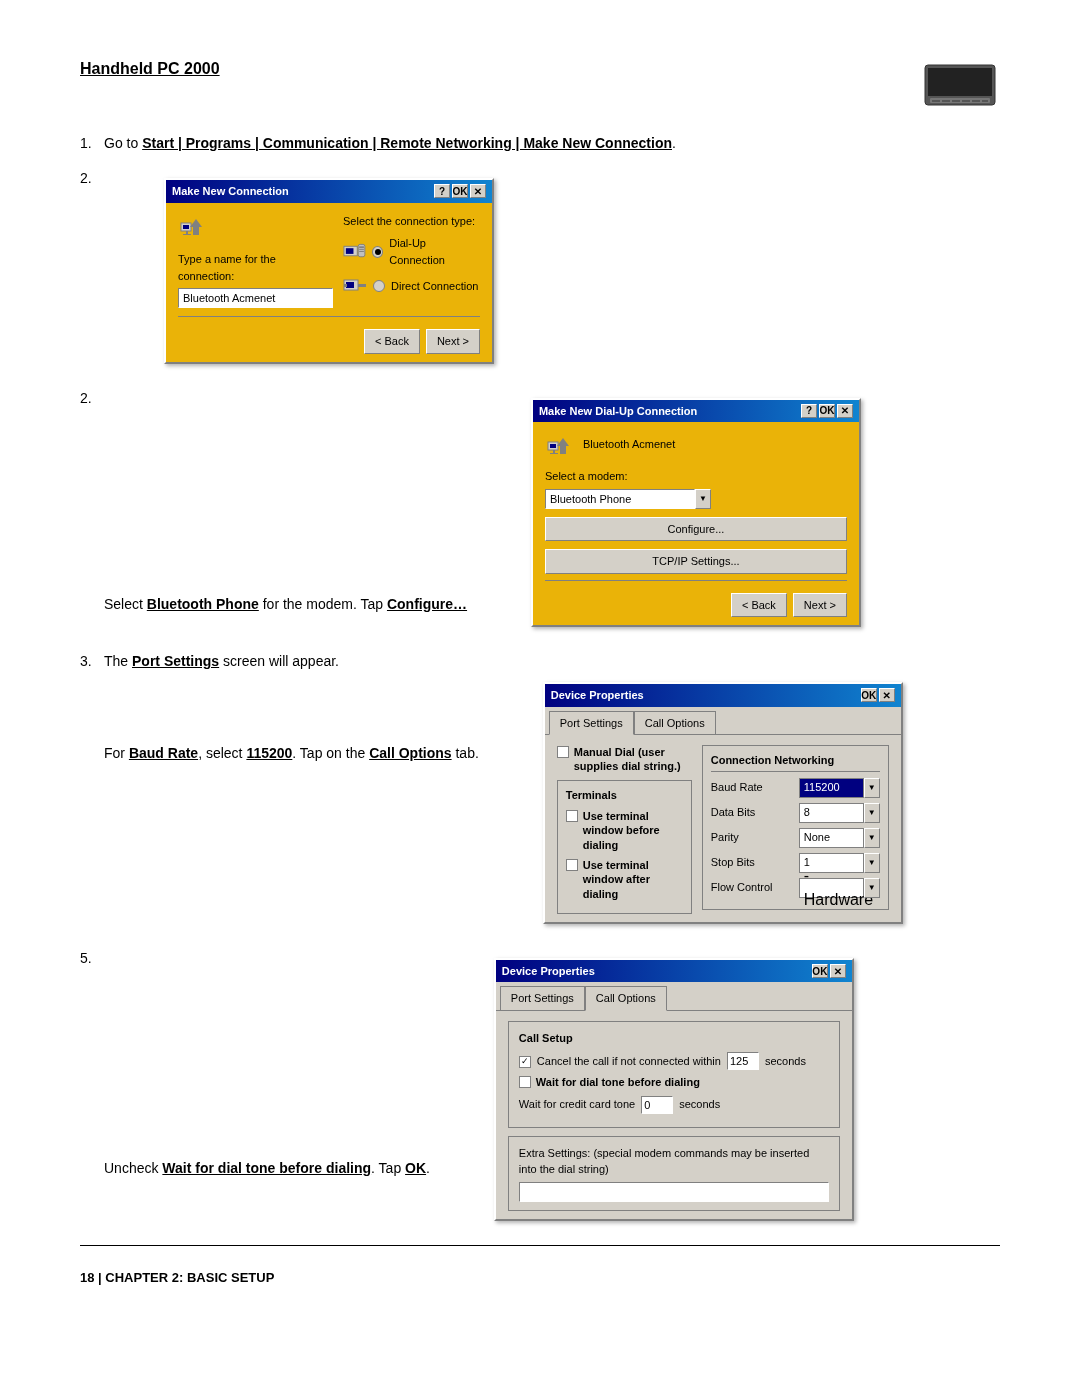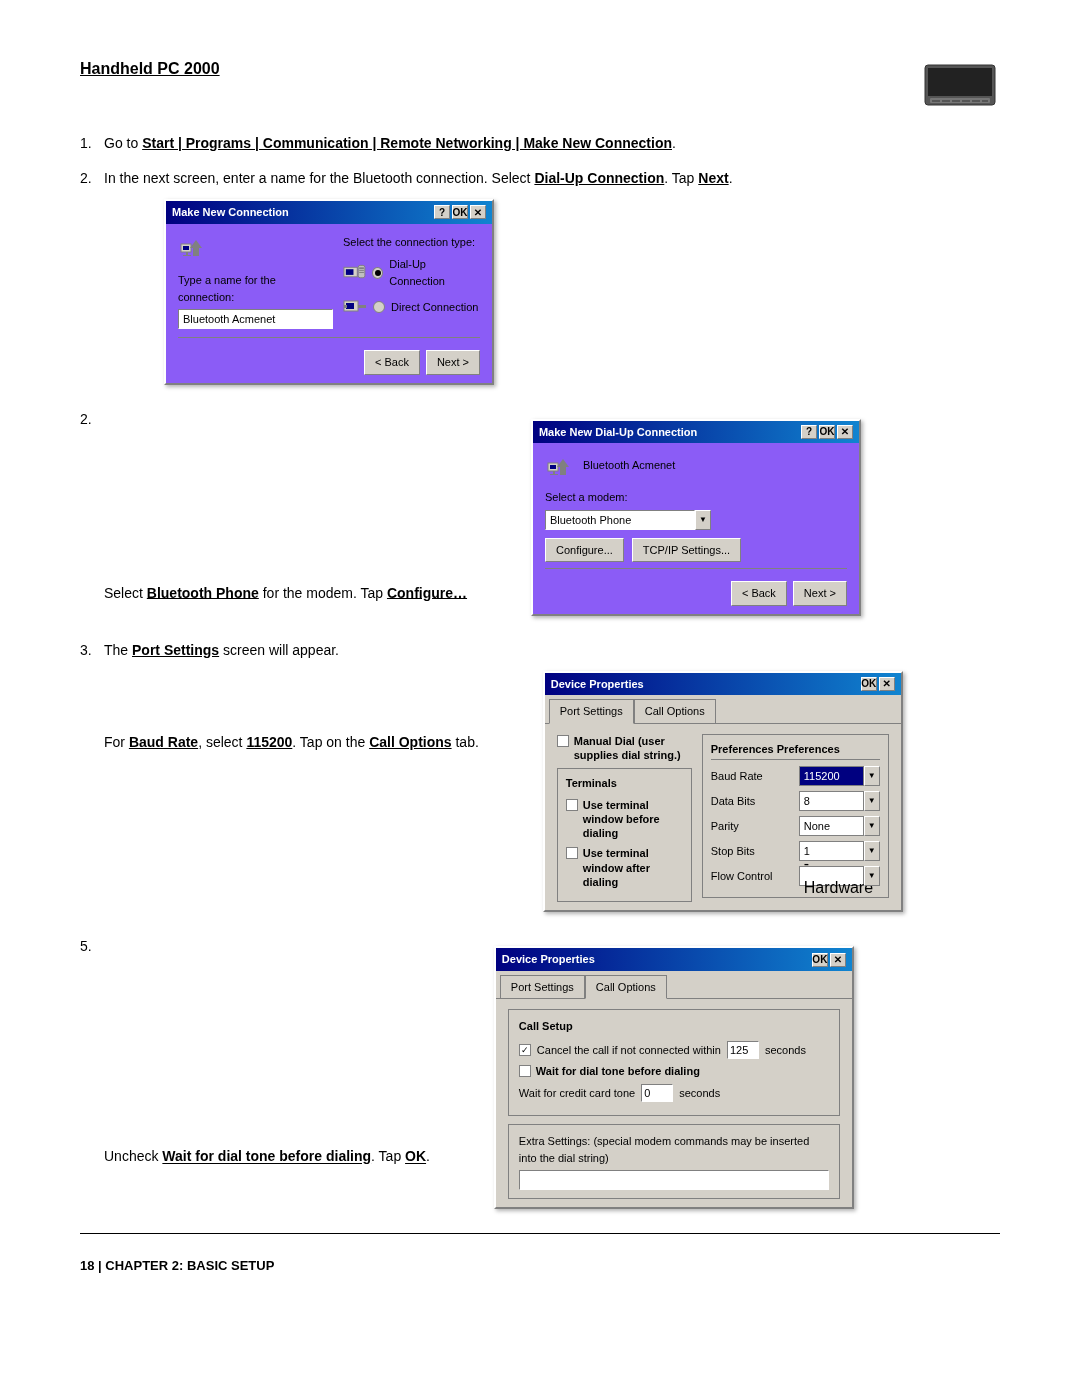--- a/index.html
+++ b/index.html
@@ -60,21 +60,21 @@
       flex-shrink: 0;
     }
 
     
     .dialog-container {
       margin: 10px 0 10px 60px;
       display: inline-block;
     }
 
     .win-dialog {
-      background: #8b5cf6;
+      background: #eab308;
       border: 2px solid #808080;
       border-top-color: #ffffff;
       border-left-color: #ffffff;
       width: 330px;
       font-family: 'MS Sans Serif', Arial, sans-serif;
       font-size: 11px;
       box-shadow: 2px 2px 4px rgba(0,0,0,0.3);
     }
 
     .win-titlebar {
@@ -244,20 +244,21 @@
       display: flex;
       align-items: center;
       justify-content: center;
       font-size: 8px;
     }
 
     .config-buttons {
       display: flex;
       gap: 8px;
       margin-bottom: 6px;
+      flex-direction: column;
     }
 
     
     .device-props-dialog {
       background: #d4d0c8;
       border: 2px solid #808080;
       border-top-color: #ffffff;
       border-left-color: #ffffff;
       width: 360px;
       font-family: 'MS Sans Serif', Arial, sans-serif;
@@ -493,23 +494,20 @@
 
     <li>
       <span class="step-num">1.</span>
       <span>
         <span>Go to </span><b>Start | Programs | Communication | Remote Networking | Make New Connection</b><span>.</span>
       </span>
     </li>
 
     <li>
       <span class="step-num">2.</span>
-      <span>
-        <span>In the next screen, enter a name for the Bluetooth connection. Select </span><b>Dial-Up Connection</b><span>. Tap </span><b>Next</b><span>.</span>
-      </span>
 
       
       <div class="dialog-container">
         <div class="win-dialog">
           <div class="win-titlebar">
             <span class="win-titlebar-title">Make New Connection</span>
             <div class="win-titlebar-buttons">
               <div class="win-tb-btn">?</div>
               <div class="win-tb-btn">OK</div>
               <div class="win-tb-btn">✕</div>
@@ -658,21 +656,21 @@
                   </div>
                   <div class="checkbox-row">
                     <div class="win-checkbox"></div>
                     <span>Use terminal window after dialing</span>
                   </div>
                 </div>
               </div>
 
               <div class="props-right">
                 <div style="border:1px solid #808080; padding:6px 8px;">
-                  <span class="props-group-label">Preferences Preferences</span>
+                  <span class="props-group-label">Connection Networking</span>
                   <div class="props-field-row">
                     <span class="props-field-label">Baud Rate</span>
                     <div class="props-select-wrapper">
                       <div style="background:#000080;color:white;font-size:11px;padding:1px 4px;width:65px;height:20px;display:flex;align-items:center;border:1px solid #808080">115200</div>
                       <div class="props-select-arrow">▼</div>
                     </div>
                   </div>
                   <div class="props-field-row">
                     <span class="props-field-label">Data Bits</span>
                     <div class="props-select-wrapper">

